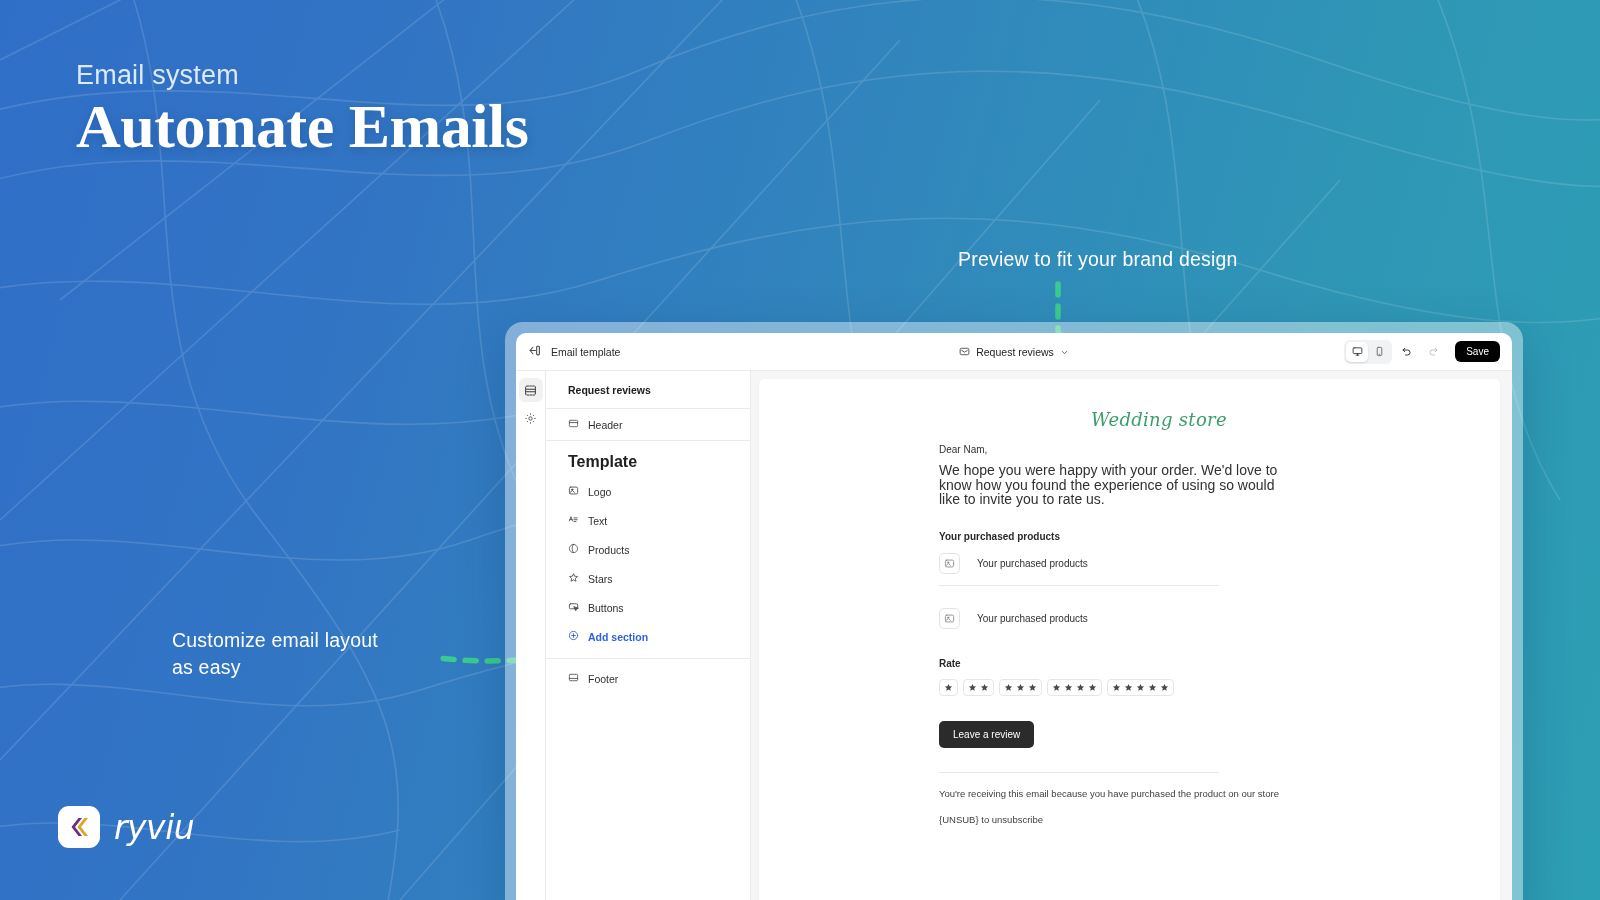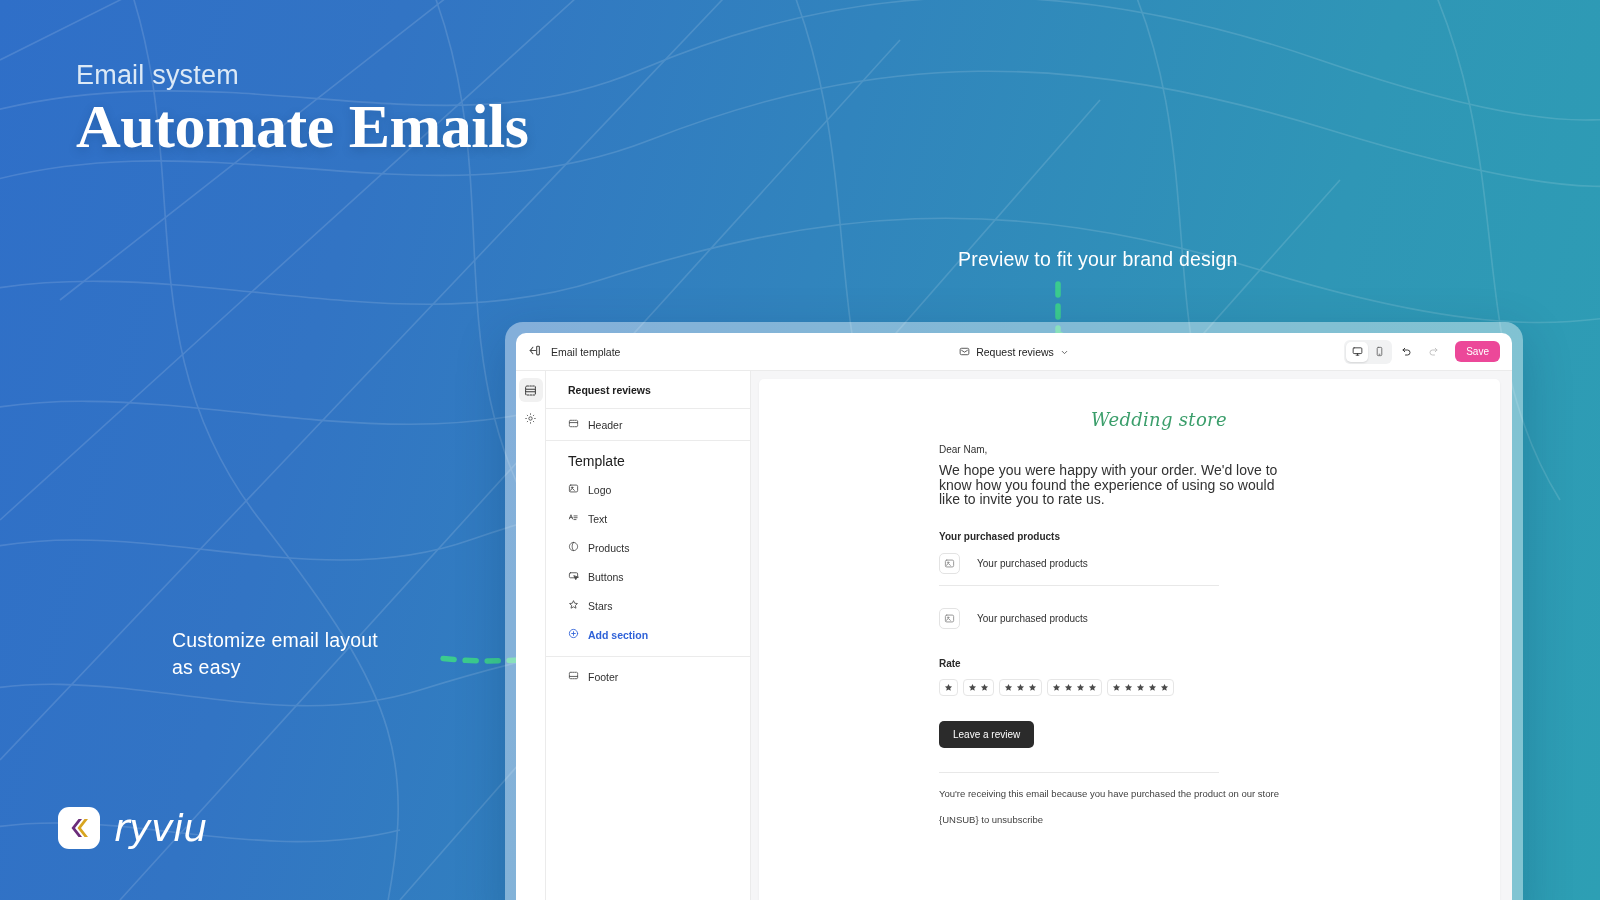--- a/index.html
+++ b/index.html
@@ -41,21 +41,21 @@
   #arrows { position: absolute; inset: 0; pointer-events: none; }
 
   
   #logo { position: absolute; left: 58px; top: 806px; display: flex; align-items: center; gap: 14px; }
   #logo-mark {
     width: 42px; height: 42px; background: #fff; border-radius: 11px;
     display: flex; align-items: center; justify-content: center;
   }
   #logo-text {
     font-family: "DejaVu Sans", sans-serif;
-    font-size: 38px; color: #fff; font-style: italic; font-weight: 400; letter-spacing: -.5px;
+    font-size: 33px; color: #fff; font-style: italic; font-weight: 400; letter-spacing: -.5px;
   }
 
   
   #app-frame {
     position: absolute; left: 505px; top: 322px; width: 1018px; height: 600px;
     background: rgba(255,255,255,.40);
     border-radius: 18px 18px 0 0;
     padding: 11px 11px 0 11px;
     box-shadow: 0 16px 50px rgba(10,40,80,.22);
   }
@@ -88,21 +88,21 @@
   .dev-btn {
     width: 22px; height: 20px; display: flex; align-items: center; justify-content: center;
     border-radius: 5px; cursor: pointer;
   }
   .dev-btn.active { background: #fff; box-shadow: 0 1px 2px rgba(0,0,0,.12); }
   .icon-btn {
     width: 22px; height: 22px; display: flex; align-items: center; justify-content: center;
     border-radius: 5px; cursor: pointer;
   }
   #save-btn {
-    background: #ec4899; color: #fff; font-size: 10px; border-radius: 6px;
+    background: #000000; color: #fff; font-size: 10px; border-radius: 6px;
     padding: 5px 11px; margin-left: 7px; cursor: pointer;
   }
 
   
   #app-body { flex: 1; display: flex; min-height: 0; }
 
   #rail {
     width: 30px; flex: 0 0 30px; border-right: 1px solid #ebebeb;
     padding-top: 7px; display: flex; flex-direction: column; align-items: center; gap: 4px;
   }
@@ -120,21 +120,21 @@
     padding: 13px 16px 12px 22px; font-weight: 700; font-size: 10.5px;
     border-bottom: 1px solid #ebebeb; color: #202020;
   }
   .side-row {
     display: flex; align-items: flex-end; gap: 9px;
     padding: 8px 16px 8px 22px; cursor: pointer;
   }
   .side-row .lbl { font-size: 10.5px; color: #303030; }
   #header-row { border-bottom: 1px solid #ebebeb; padding-top: 9px; padding-bottom: 9px; }
   .side-group-title {
-    padding: 12px 16px 6px 22px; font-weight: 400; font-size: 14px; color: #202020;
+    padding: 12px 16px 6px 22px; font-weight: 700; font-size: 16px; color: #202020;
   }
   #add-section-row .lbl { color: #2f62d8; font-weight: 700; }
   #footer-sep { border-top: 1px solid #ebebeb; margin-top: 7px; }
   #footer-row { padding-top: 13px; }
 
   
   #canvas { flex: 1; background: #f6f6f7; padding: 8px 12px 0 8px; min-width: 0; }
   #sheet {
     background: #fff; height: 100%; border-radius: 5px 5px 0 0;
     padding: 30px 0 0 0; box-shadow: 0 1px 3px rgba(0,0,0,.05);
@@ -350,35 +350,35 @@
           <svg width="11" height="11" viewBox="0 0 24 24" fill="none" stroke="#4a4a4a" stroke-width="1.9" stroke-linecap="round">
             <path d="M12 3 a9 9 0 1 0 0.01 0"></path>
                 <path d="M12 3 C 8 8, 8 16, 12 21"></path>
           </svg>
         </span>
         <span class="lbl">Products</span>
       </div>
 
       <div class="side-row">
         <span>
+          <svg width="11" height="11" viewBox="0 0 24 24" fill="none" stroke="#4a4a4a" stroke-width="1.9" stroke-linejoin="round">
+            <path d="M12 3.6 l2.6 5.6 6 .7 -4.5 4.2 1.3 6 -5.4 -3 -5.4 3 1.3 -6 -4.5 -4.2 6 -.7 Z"></path>
+          </svg>
+        </span>
+        <span class="lbl">Stars</span>
+      </div>
+
+      <div class="side-row">
+        <span>
           <svg width="11" height="11" viewBox="0 0 24 24" fill="none" stroke="#4a4a4a" stroke-width="1.9" stroke-linecap="round">
             <rect x="3" y="6" width="18" height="11" rx="2.5"></rect>
                 <path d="M13 13 L17 21 L18.3 17.3 L22 16 Z" fill="#4a4a4a"></path>
           </svg>
         </span>
         <span class="lbl">Buttons</span>
-      </div>
-
-      <div class="side-row">
-        <span>
-          <svg width="11" height="11" viewBox="0 0 24 24" fill="none" stroke="#4a4a4a" stroke-width="1.9" stroke-linejoin="round">
-            <path d="M12 3.6 l2.6 5.6 6 .7 -4.5 4.2 1.3 6 -5.4 -3 -5.4 3 1.3 -6 -4.5 -4.2 6 -.7 Z"></path>
-          </svg>
-        </span>
-        <span class="lbl">Stars</span>
       </div>
 
       <div class="side-row" id="add-section-row">
         <span>
           <svg width="11" height="11" viewBox="0 0 24 24" fill="none" stroke="#2f62d8" stroke-width="1.9" stroke-linecap="round">
             <circle cx="12" cy="12" r="9"></circle>
                 <path d="M12 8 V16 M8 12 H16"></path>
           </svg>
         </span>
         <span class="lbl">Add section</span>

